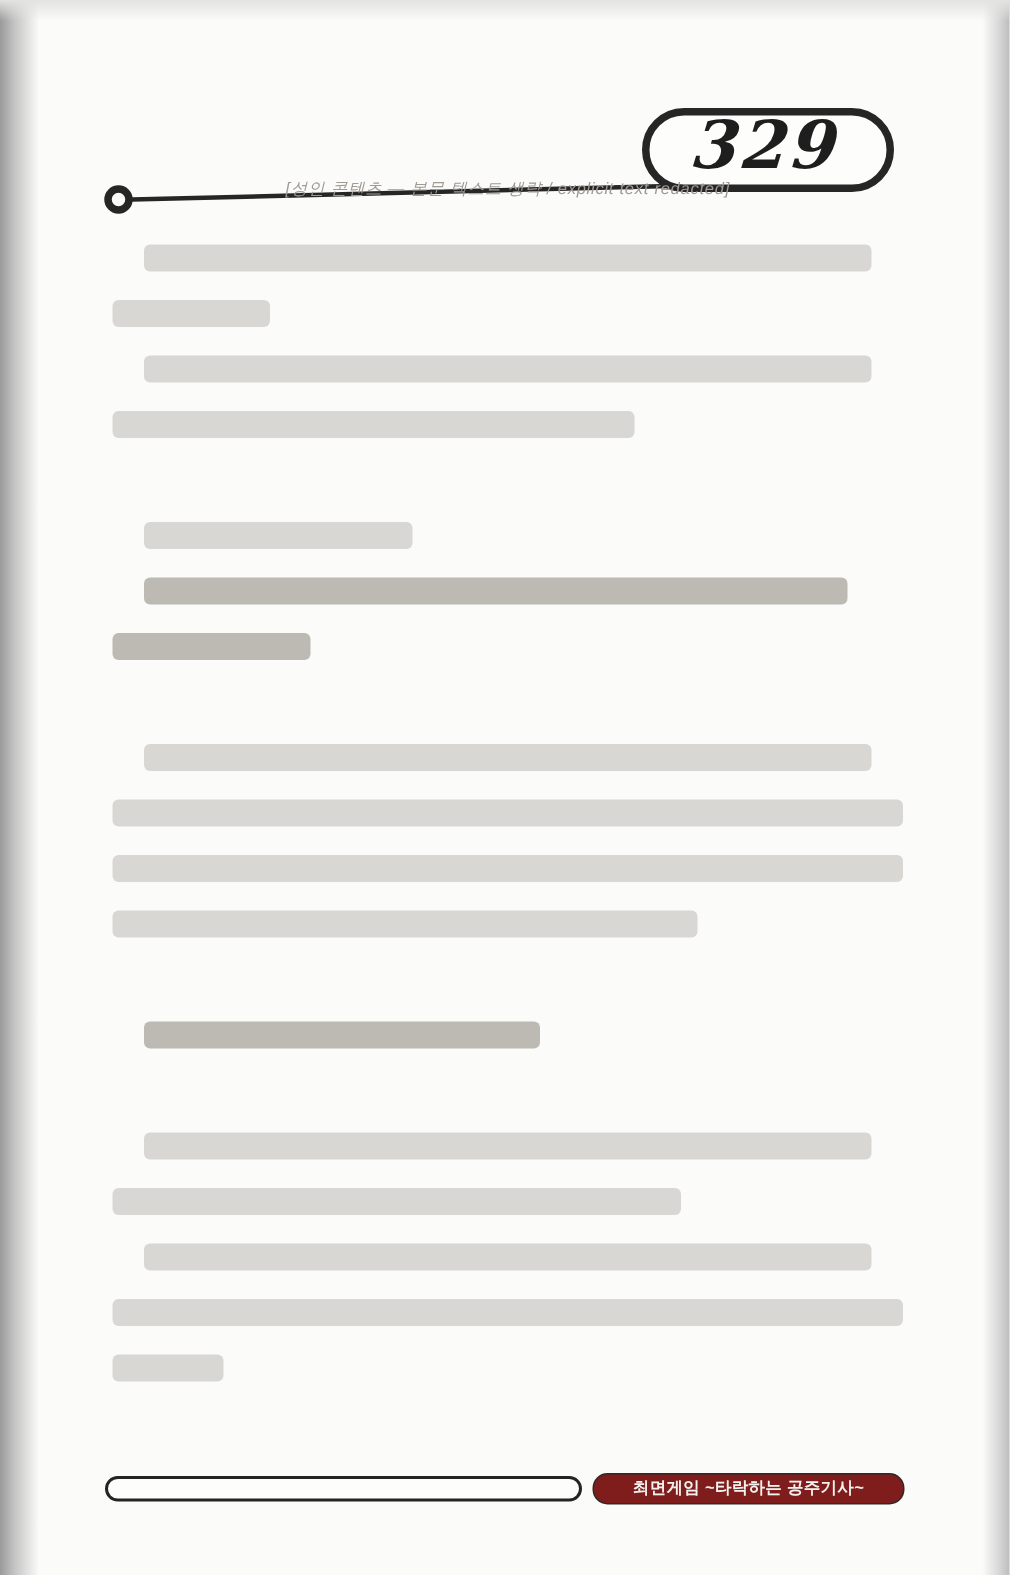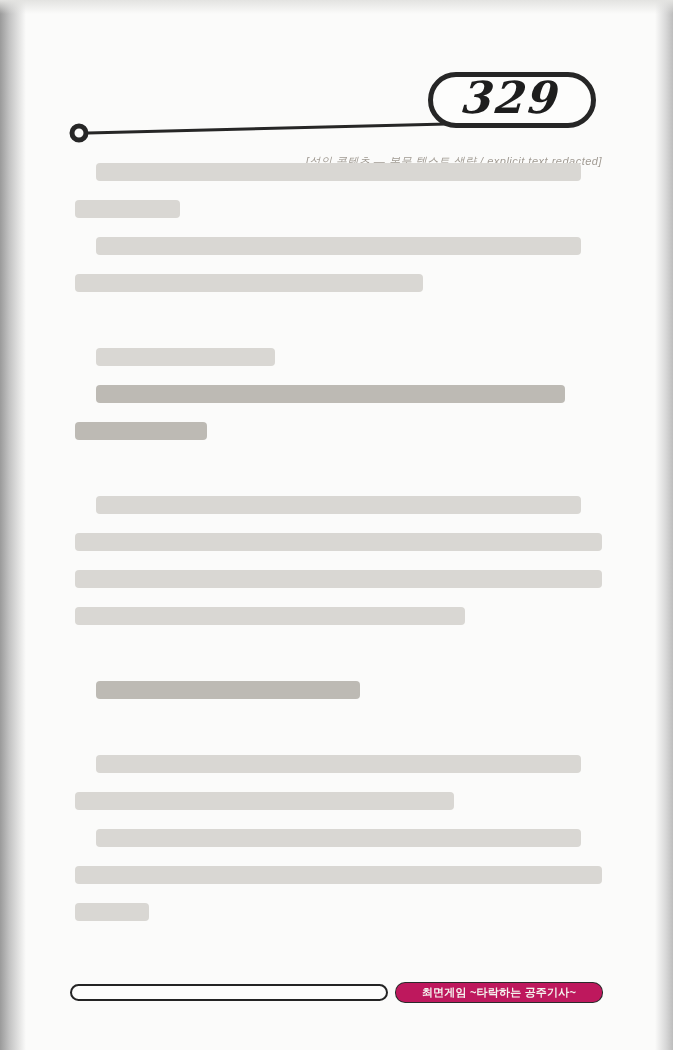--- a/index.html
+++ b/index.html
@@ -45,35 +45,35 @@
   .line-slot{height:37px;position:relative;}
   .bar{
     position:absolute;top:9px;height:18px;border-radius:4px;
     background:#d9d7d3;
   }
   .bar.bold{background:#bdbab4;}
   .redaction-note{
     position:absolute;left:75px;top:118px;width:527px;
     font-family:"Liberation Sans",sans-serif;
     font-size:11px;color:#a09a92;font-style:italic;
-    text-align:right;letter-spacing:.5px;margin-top:36px;
+    text-align:center;letter-spacing:.5px;
   }
 
   
   .footer{
     position:absolute;left:0;top:982px;width:673px;height:24px;
   }
   .footer-box-empty{
     position:absolute;left:70px;top:2px;width:318px;height:17px;
     border:2px solid #242424;border-radius:10px;background:#fdfdfc;
     box-sizing:border-box;
   }
   .footer-plate{
     position:absolute;left:396px;top:1px;width:206px;height:19px;
-    background:#be185d;border-radius:9px;
+    background:#7f1d1d;border-radius:9px;
     display:flex;align-items:center;justify-content:center;
     box-shadow:0 0 0 1px #2a2a2a;
   }
   .footer-plate .title{
     font-family:"Liberation Sans","DejaVu Sans",sans-serif;
     font-size:11px;font-weight:bold;color:#f4f2ee;
     letter-spacing:.2px;white-space:nowrap;line-height:1;
   }
 </style>
 </head>

